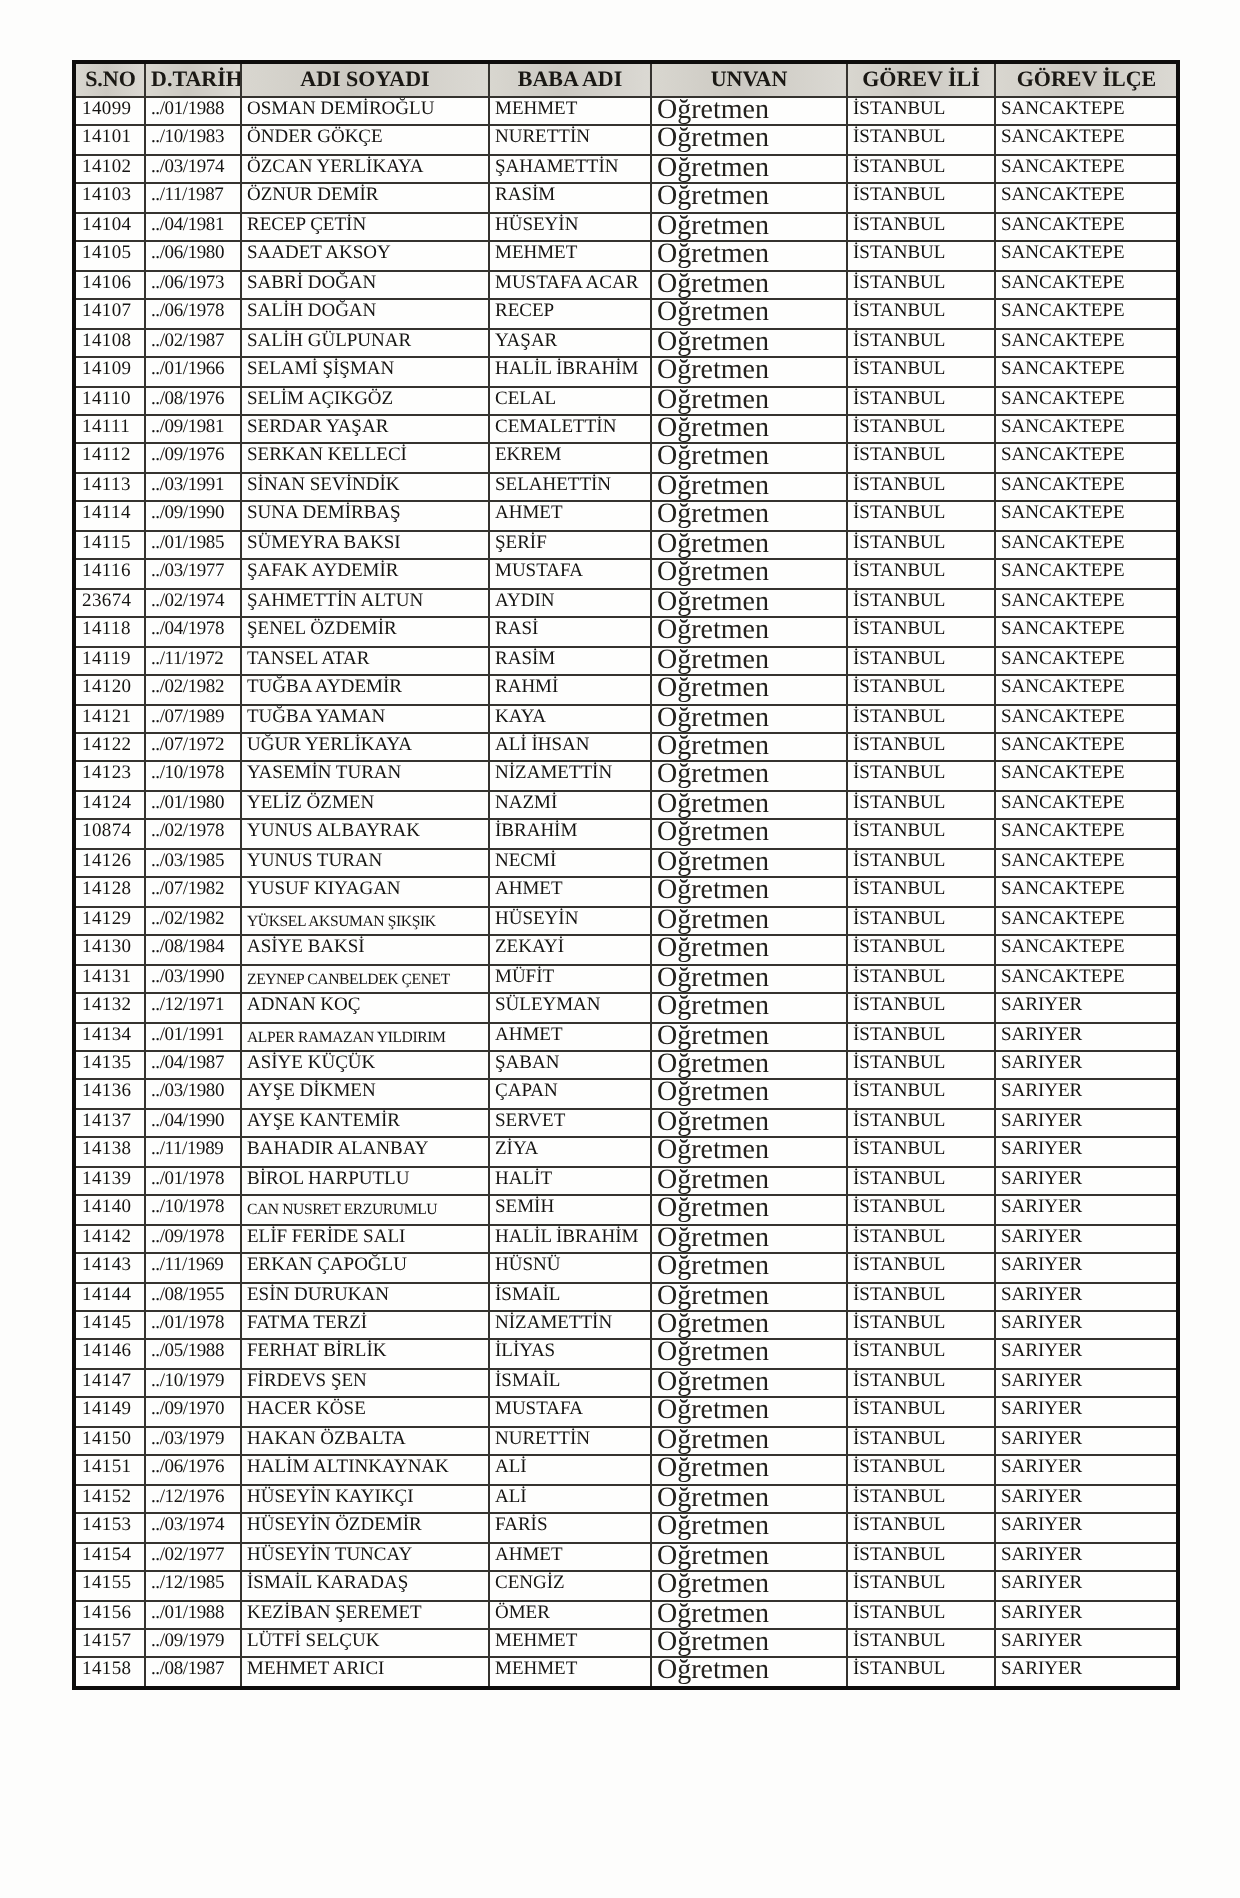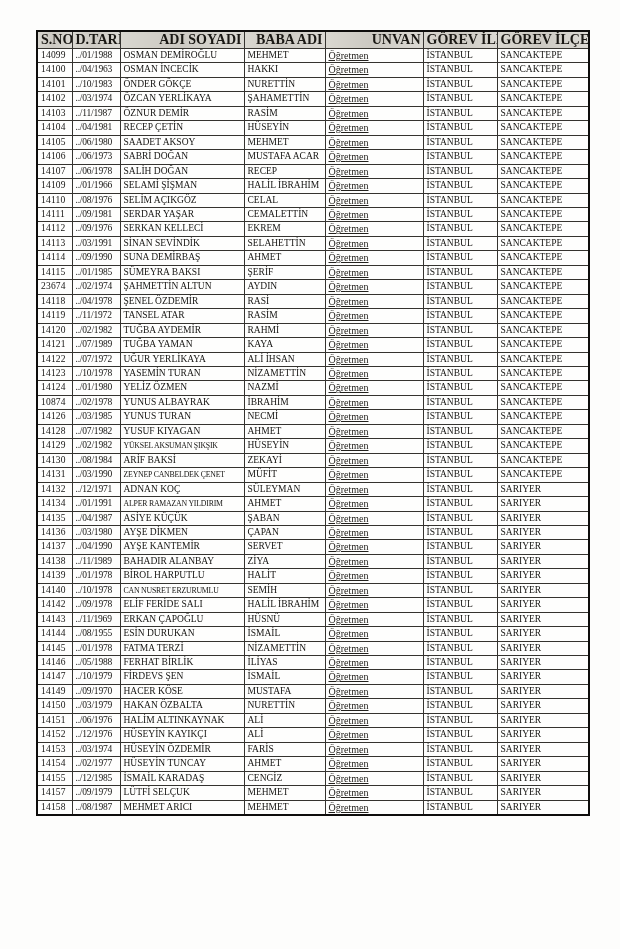--- a/index.html
+++ b/index.html
@@ -31,23 +31,23 @@
     border: 1px solid #35332f;
     padding: 0 2px 0 3px;
     overflow: hidden;
     white-space: nowrap;
     text-overflow: clip;
     vertical-align: middle;
   }
   thead th {
     background: #d6d4cd;
     background-image: linear-gradient(90deg, #d9d7d0 0%, #ccc9c2 45%, #dbd9d3 100%);
-    font-size: 14px;
+    font-size: 11px;
     font-weight: bold;
-    text-align: right;
+    text-align: center;
     height: 16px;
     line-height: 16px;
     letter-spacing: 0px;
     color: #1a1814;
   }
   tbody td {
     font-size: 9.5px;
     height: 13.45px;
     line-height: 13.45px;
     background: #fefefd;
@@ -57,21 +57,21 @@
   .w1 { width: 48px; }
   .w2 { width: 124px; }
   .w3 { width: 81px; }
   .w4 { width: 98px; }
   .w5 { width: 74px; }
   .w6 { width: 92px; }
   td.c0 { letter-spacing: 0.2px; }
   td.c1 { letter-spacing: -0.2px; }
   td.c2, td.c3, td.c5, td.c6 { font-weight: 500; }
   td.tight { font-size: 7.8px; letter-spacing: -0.2px; }
-  td.c4 { font-size: 10px; color: #23211d; text-decoration: underline; }
+  td.c4 { font-size: 14px; color: #23211d; }
 </style>
 </head>
 <body>
 
 <div class="page">
   <table class="roster">
     <colgroup>
       <col class="w0">
         <col class="w1">
         <col class="w2">
@@ -95,29 +95,20 @@
         <tr>
           <td class="c0">14099</td>
           <td class="c1">../01/1988</td>
           <td class="c2">OSMAN DEMİROĞLU</td>
           <td class="c3">MEHMET</td>
           <td class="c4">Öğretmen</td>
           <td class="c5">İSTANBUL</td>
           <td class="c6">SANCAKTEPE</td>
         </tr>
         <tr>
-          <td class="c0">14100</td>
-          <td class="c1">../04/1963</td>
-          <td class="c2">OSMAN İNCECİK</td>
-          <td class="c3">HAKKI</td>
-          <td class="c4">Öğretmen</td>
-          <td class="c5">İSTANBUL</td>
-          <td class="c6">SANCAKTEPE</td>
-        </tr>
-        <tr>
           <td class="c0">14101</td>
           <td class="c1">../10/1983</td>
           <td class="c2">ÖNDER GÖKÇE</td>
           <td class="c3">NURETTİN</td>
           <td class="c4">Öğretmen</td>
           <td class="c5">İSTANBUL</td>
           <td class="c6">SANCAKTEPE</td>
         </tr>
         <tr>
           <td class="c0">14102</td>
@@ -167,20 +158,29 @@
         <tr>
           <td class="c0">14107</td>
           <td class="c1">../06/1978</td>
           <td class="c2">SALİH DOĞAN</td>
           <td class="c3">RECEP</td>
           <td class="c4">Öğretmen</td>
           <td class="c5">İSTANBUL</td>
           <td class="c6">SANCAKTEPE</td>
         </tr>
         <tr>
+          <td class="c0">14108</td>
+          <td class="c1">../02/1987</td>
+          <td class="c2">SALİH GÜLPUNAR</td>
+          <td class="c3">YAŞAR</td>
+          <td class="c4">Öğretmen</td>
+          <td class="c5">İSTANBUL</td>
+          <td class="c6">SANCAKTEPE</td>
+        </tr>
+        <tr>
           <td class="c0">14109</td>
           <td class="c1">../01/1966</td>
           <td class="c2">SELAMİ ŞİŞMAN</td>
           <td class="c3">HALİL İBRAHİM</td>
           <td class="c4">Öğretmen</td>
           <td class="c5">İSTANBUL</td>
           <td class="c6">SANCAKTEPE</td>
         </tr>
         <tr>
           <td class="c0">14110</td>
@@ -230,20 +230,29 @@
         <tr>
           <td class="c0">14115</td>
           <td class="c1">../01/1985</td>
           <td class="c2">SÜMEYRA BAKSI</td>
           <td class="c3">ŞERİF</td>
           <td class="c4">Öğretmen</td>
           <td class="c5">İSTANBUL</td>
           <td class="c6">SANCAKTEPE</td>
         </tr>
         <tr>
+          <td class="c0">14116</td>
+          <td class="c1">../03/1977</td>
+          <td class="c2">ŞAFAK AYDEMİR</td>
+          <td class="c3">MUSTAFA</td>
+          <td class="c4">Öğretmen</td>
+          <td class="c5">İSTANBUL</td>
+          <td class="c6">SANCAKTEPE</td>
+        </tr>
+        <tr>
           <td class="c0">23674</td>
           <td class="c1">../02/1974</td>
           <td class="c2">ŞAHMETTİN ALTUN</td>
           <td class="c3">AYDIN</td>
           <td class="c4">Öğretmen</td>
           <td class="c5">İSTANBUL</td>
           <td class="c6">SANCAKTEPE</td>
         </tr>
         <tr>
           <td class="c0">14118</td>
@@ -340,21 +349,21 @@
           <td class="c1">../02/1982</td>
           <td class="c2 tight">YÜKSEL AKSUMAN ŞIKŞIK</td>
           <td class="c3">HÜSEYİN</td>
           <td class="c4">Öğretmen</td>
           <td class="c5">İSTANBUL</td>
           <td class="c6">SANCAKTEPE</td>
         </tr>
         <tr>
           <td class="c0">14130</td>
           <td class="c1">../08/1984</td>
-          <td class="c2">ARİF BAKSİ</td>
+          <td class="c2">ASİYE BAKSİ</td>
           <td class="c3">ZEKAYİ</td>
           <td class="c4">Öğretmen</td>
           <td class="c5">İSTANBUL</td>
           <td class="c6">SANCAKTEPE</td>
         </tr>
         <tr>
           <td class="c0">14131</td>
           <td class="c1">../03/1990</td>
           <td class="c2 tight">ZEYNEP CANBELDEK ÇENET</td>
           <td class="c3">MÜFİT</td>
@@ -540,20 +549,29 @@
           <td class="c3">AHMET</td>
           <td class="c4">Öğretmen</td>
           <td class="c5">İSTANBUL</td>
           <td class="c6">SARIYER</td>
         </tr>
         <tr>
           <td class="c0">14155</td>
           <td class="c1">../12/1985</td>
           <td class="c2">İSMAİL KARADAŞ</td>
           <td class="c3">CENGİZ</td>
+          <td class="c4">Öğretmen</td>
+          <td class="c5">İSTANBUL</td>
+          <td class="c6">SARIYER</td>
+        </tr>
+        <tr>
+          <td class="c0">14156</td>
+          <td class="c1">../01/1988</td>
+          <td class="c2">KEZİBAN ŞEREMET</td>
+          <td class="c3">ÖMER</td>
           <td class="c4">Öğretmen</td>
           <td class="c5">İSTANBUL</td>
           <td class="c6">SARIYER</td>
         </tr>
         <tr>
           <td class="c0">14157</td>
           <td class="c1">../09/1979</td>
           <td class="c2">LÜTFİ SELÇUK</td>
           <td class="c3">MEHMET</td>
           <td class="c4">Öğretmen</td>

